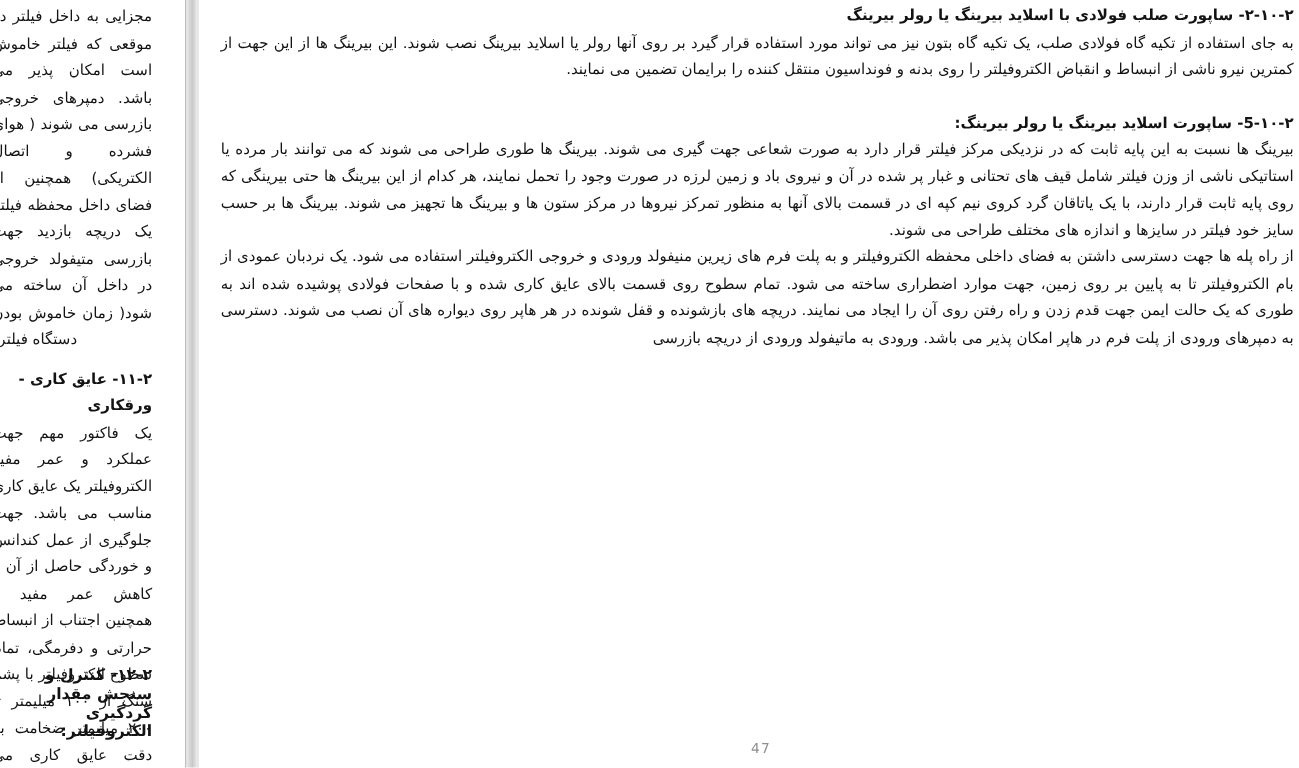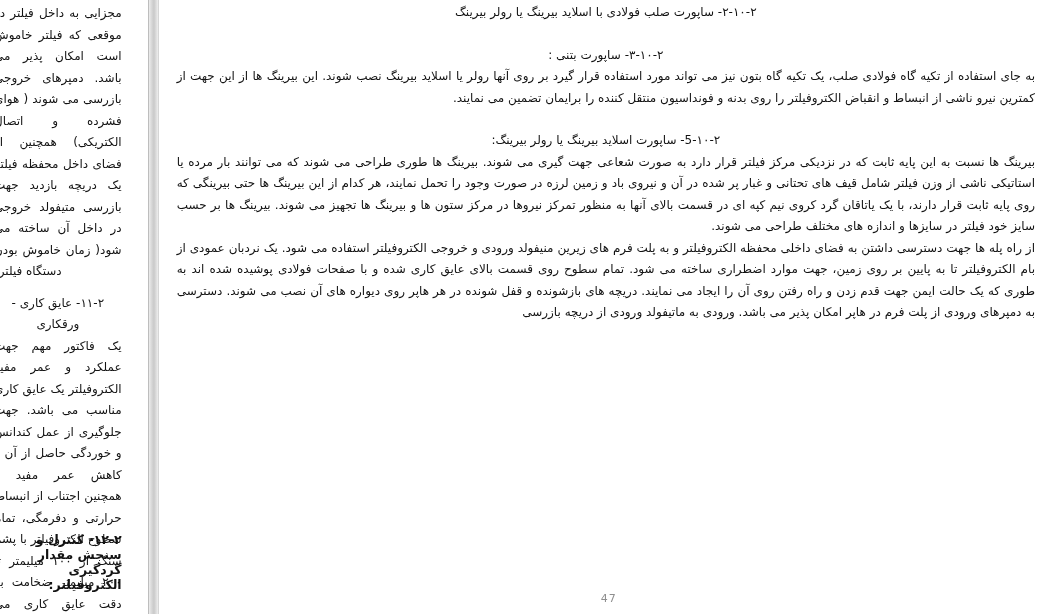--- a/index.html
+++ b/index.html
@@ -44,22 +44,22 @@
     unicode-bidi: embed;
     color: #131313;
     font-size: 12px;
     line-height: 21.5px;
     text-align: justify;
   }
   .page-left  .textcol { padding: 3px 26px 0 0; margin-left: -6px; }
   .page-right .textcol { padding: 2px 4px 0 18px; }
 
   .h {
-    font-weight: normal;
-    text-align: center;
+    font-weight: bold;
+    text-align: right;
     margin: 0;
   }
   .p { margin: 0; }
 
   
   .mt-sec   { margin-top: 21px; }  
   .mt-small { margin-top: 10px; }
 
   
   .ll-left   { text-align-last: left; }
@@ -101,21 +101,20 @@
     </div>
     <div class="floating-heading">۱۲-۲- کنترل و سنجش مقدار گردگیری الکتروفیلتر:</div>
 
   </div>
 
   <div class="gutter"></div>
 
   <div class="page page-right">
     <div class="textcol">
       <div class="h">۲-۱۰-۲- ساپورت صلب فولادی با اسلاید بیرینگ یا رولر بیرینگ</div>
-      <div class="h mt-sec">۳-۱۰-۲- ساپورت بتنی :</div>
       <p class="p">به جای استفاده از تکیه گاه فولادی صلب، یک تکیه گاه بتون نیز می تواند مورد استفاده قرار گیرد بر روی آنها رولر یا اسلاید بیرینگ نصب شوند. این بیرینگ ها از این جهت از کمترین نیرو ناشی از انبساط و انقباض الکتروفیلتر را روی بدنه و فونداسیون منتقل کننده را برایمان تضمین می نمایند.</p>
       <div class="h mt-sec">5-۱۰-۲- ساپورت اسلاید بیرینگ یا رولر بیرینگ:</div>
       <p class="p">بیرینگ ها نسبت به این پایه ثابت که در نزدیکی مرکز فیلتر قرار دارد به صورت شعاعی جهت گیری می شوند. بیرینگ ها طوری طراحی می شوند که می توانند بار مرده یا استاتیکی ناشی از وزن فیلتر شامل قیف های تحتانی و غبار پر شده در آن و نیروی باد و زمین لرزه در صورت وجود را تحمل نمایند، هر کدام از این بیرینگ ها حتی بیرینگی که روی پایه ثابت قرار دارند، با یک یاتاقان گرد کروی نیم کپه ای در قسمت بالای آنها به منظور تمرکز نیروها در مرکز ستون ها و بیرینگ ها تجهیز می شوند. بیرینگ ها بر حسب سایز خود فیلتر در سایزها و اندازه های مختلف طراحی می شوند.</p>
       <p class="p">از راه پله ها جهت دسترسی داشتن به فضای داخلی محفظه الکتروفیلتر و به پلت فرم های زیرین منیفولد ورودی و خروجی الکتروفیلتر استفاده می شود. یک نردبان عمودی از بام الکتروفیلتر تا به پایین بر روی زمین، جهت موارد اضطراری ساخته می شود. تمام سطوح روی قسمت بالای عایق کاری شده و با صفحات فولادی پوشیده شده اند به طوری که یک حالت ایمن جهت قدم زدن و راه رفتن روی آن را ایجاد می نمایند. دریچه های بازشونده و قفل شونده در هر هاپر روی دیواره های آن نصب می شوند. دسترسی به دمپرهای ورودی از پلت فرم در هاپر امکان پذیر می باشد. ورودی به ماتیفولد ورودی از دریچه بازرسی</p>
     </div>
     <div class="pagenum pagenum-right">47</div>
   </div>
 
 </div>
 

